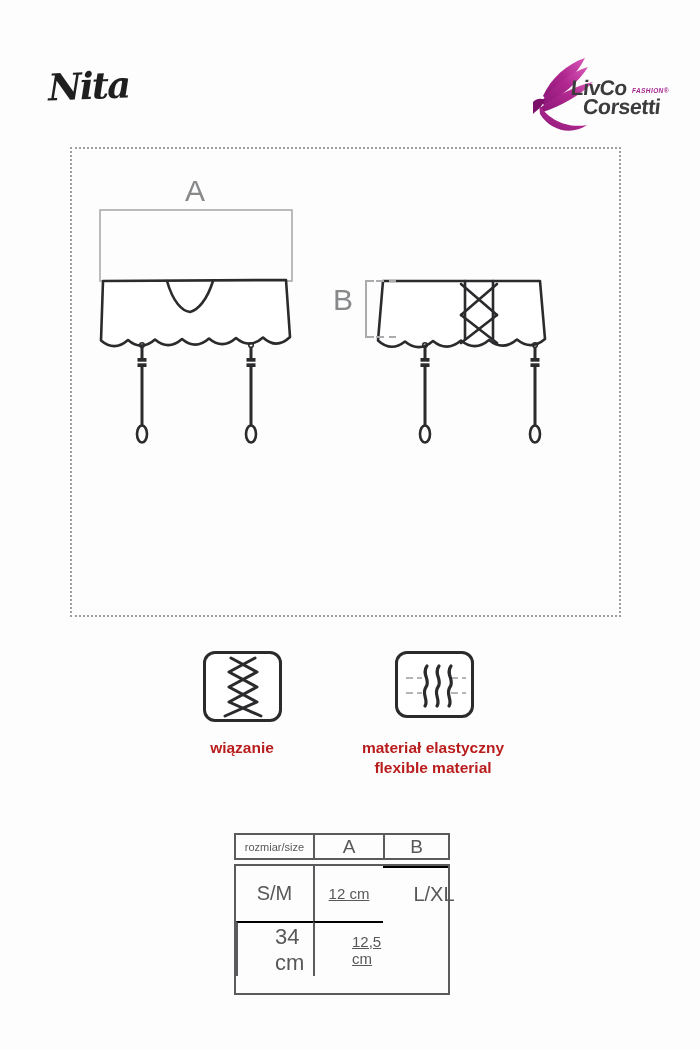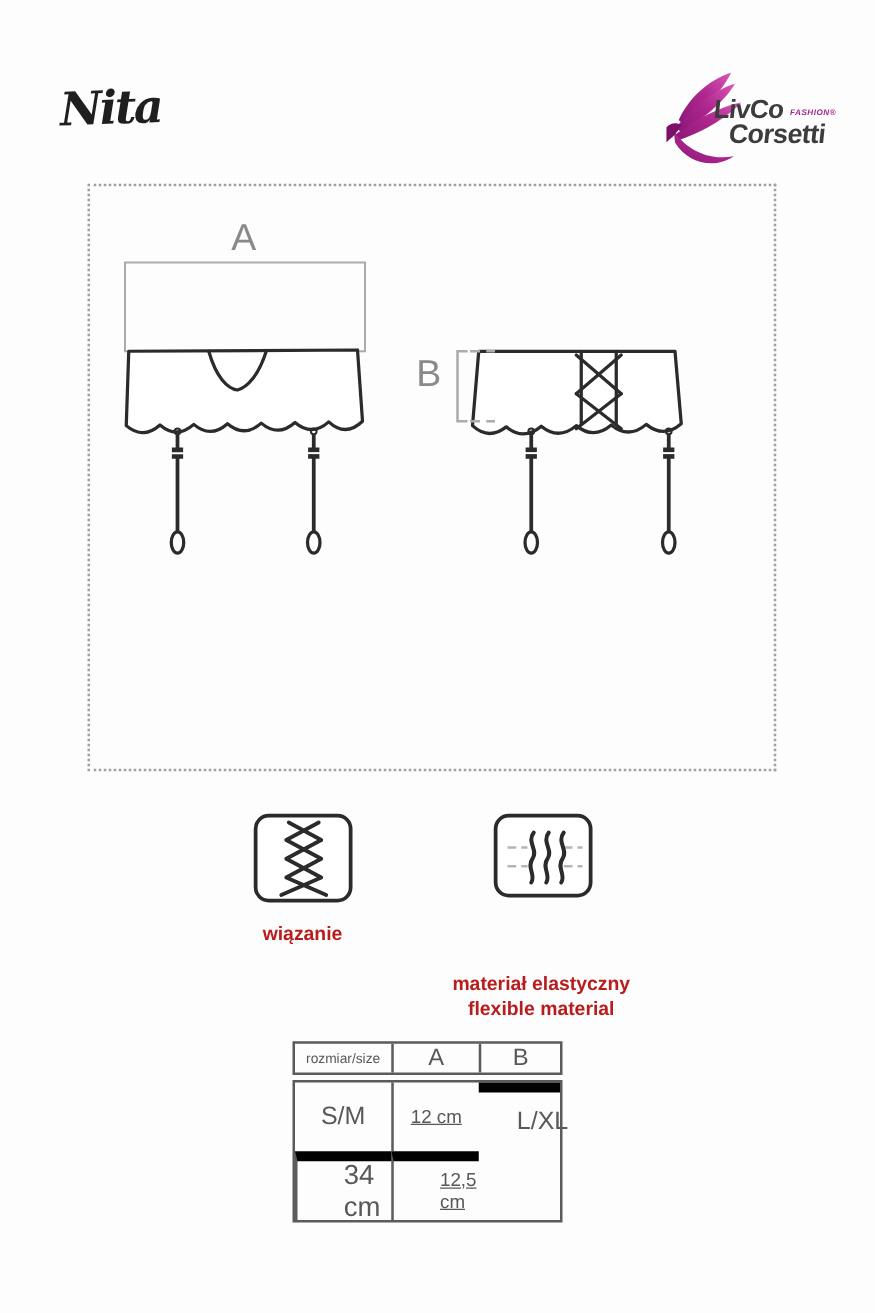--- a/index.html
+++ b/index.html
@@ -28,31 +28,31 @@
   #dim-a{left:185px;top:176px;}
   #dim-b{left:333px;top:285px;}
 
   
   .feature-box{width:79px;height:71px;border:3px solid #2b2b2d;border-radius:12px;
     box-sizing:border-box;background:#fff;}
   #feature-box-lacing{left:203px;top:651px;}
   #feature-box-flex{left:395px;top:651px;height:67px;}
   .feature-label{text-align:center;font-size:15.5px;font-weight:700;color:#b91c1c;line-height:20px;}
   #feature-label-lacing{left:162px;top:738px;width:160px;}
-  #feature-label-flex{left:348px;top:738px;width:170px;margin-top:40px;}
+  #feature-label-flex{left:348px;top:738px;width:170px;}
 
   
   #table-header{left:234px;top:833px;width:216px;height:27px;border:2px solid #5b5b5e;
     box-sizing:border-box;display:grid;grid-template-columns:77px 70px 65px;}
-  #table-body{left:234px;top:864px;width:216px;height:114px;border:2px solid #5b5b5e;
+  #table-body{left:234px;top:864px;width:216px;height:131px;border:2px solid #5b5b5e;
     box-sizing:border-box;display:grid;grid-template-columns:77px 70px 65px;
     grid-template-rows:55px 55px;}
   .cell{display:flex;align-items:center;justify-content:center;color:#58585a;}
   .cell.cborder{border-left:2px solid #5b5b5e;}
-  .cell.rborder{border-top:8px solid #000000;padding-left:37px;}
+  .cell.rborder{border-top:2px solid #000000;padding-left:37px;}
   .hd-size{font-size:11px;}
   .hd-dim{font-size:19px;}
   .td-size{font-size:20px;}
   .td-a{font-size:22px;}
   .td-b{font-size:15px;text-decoration:underline;}
 </style>
 </head>
 <body>
 
 <div id="page">

